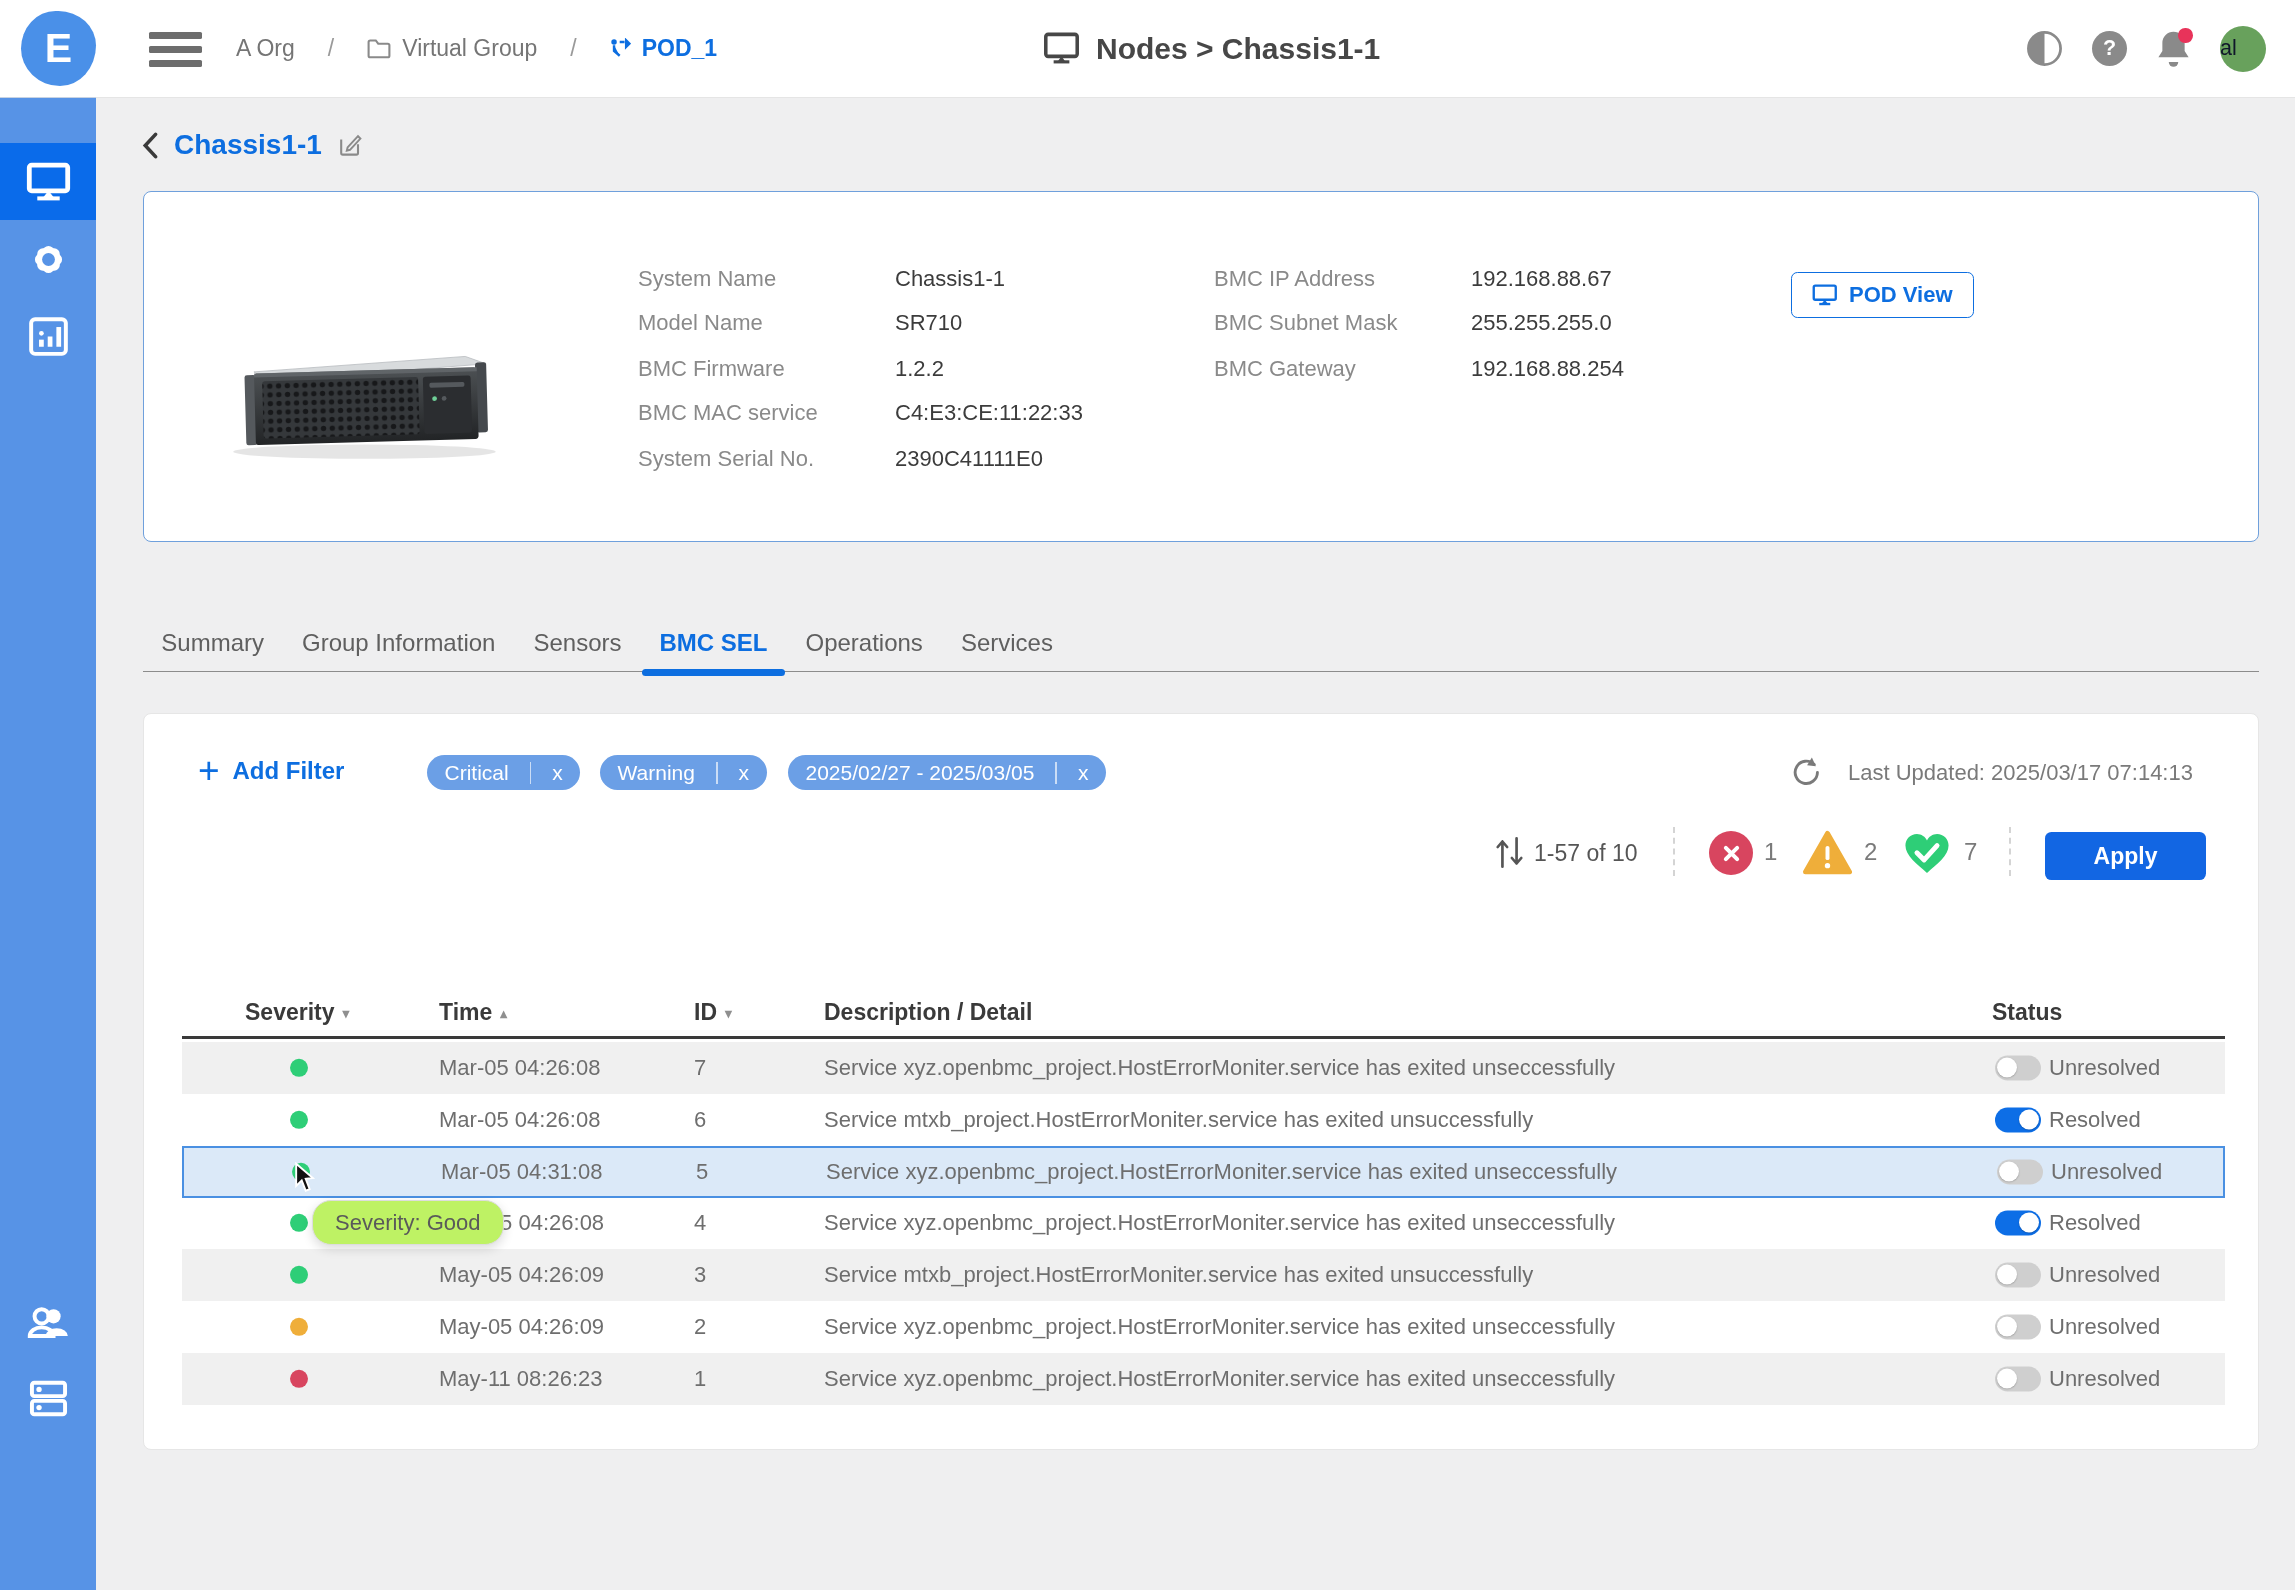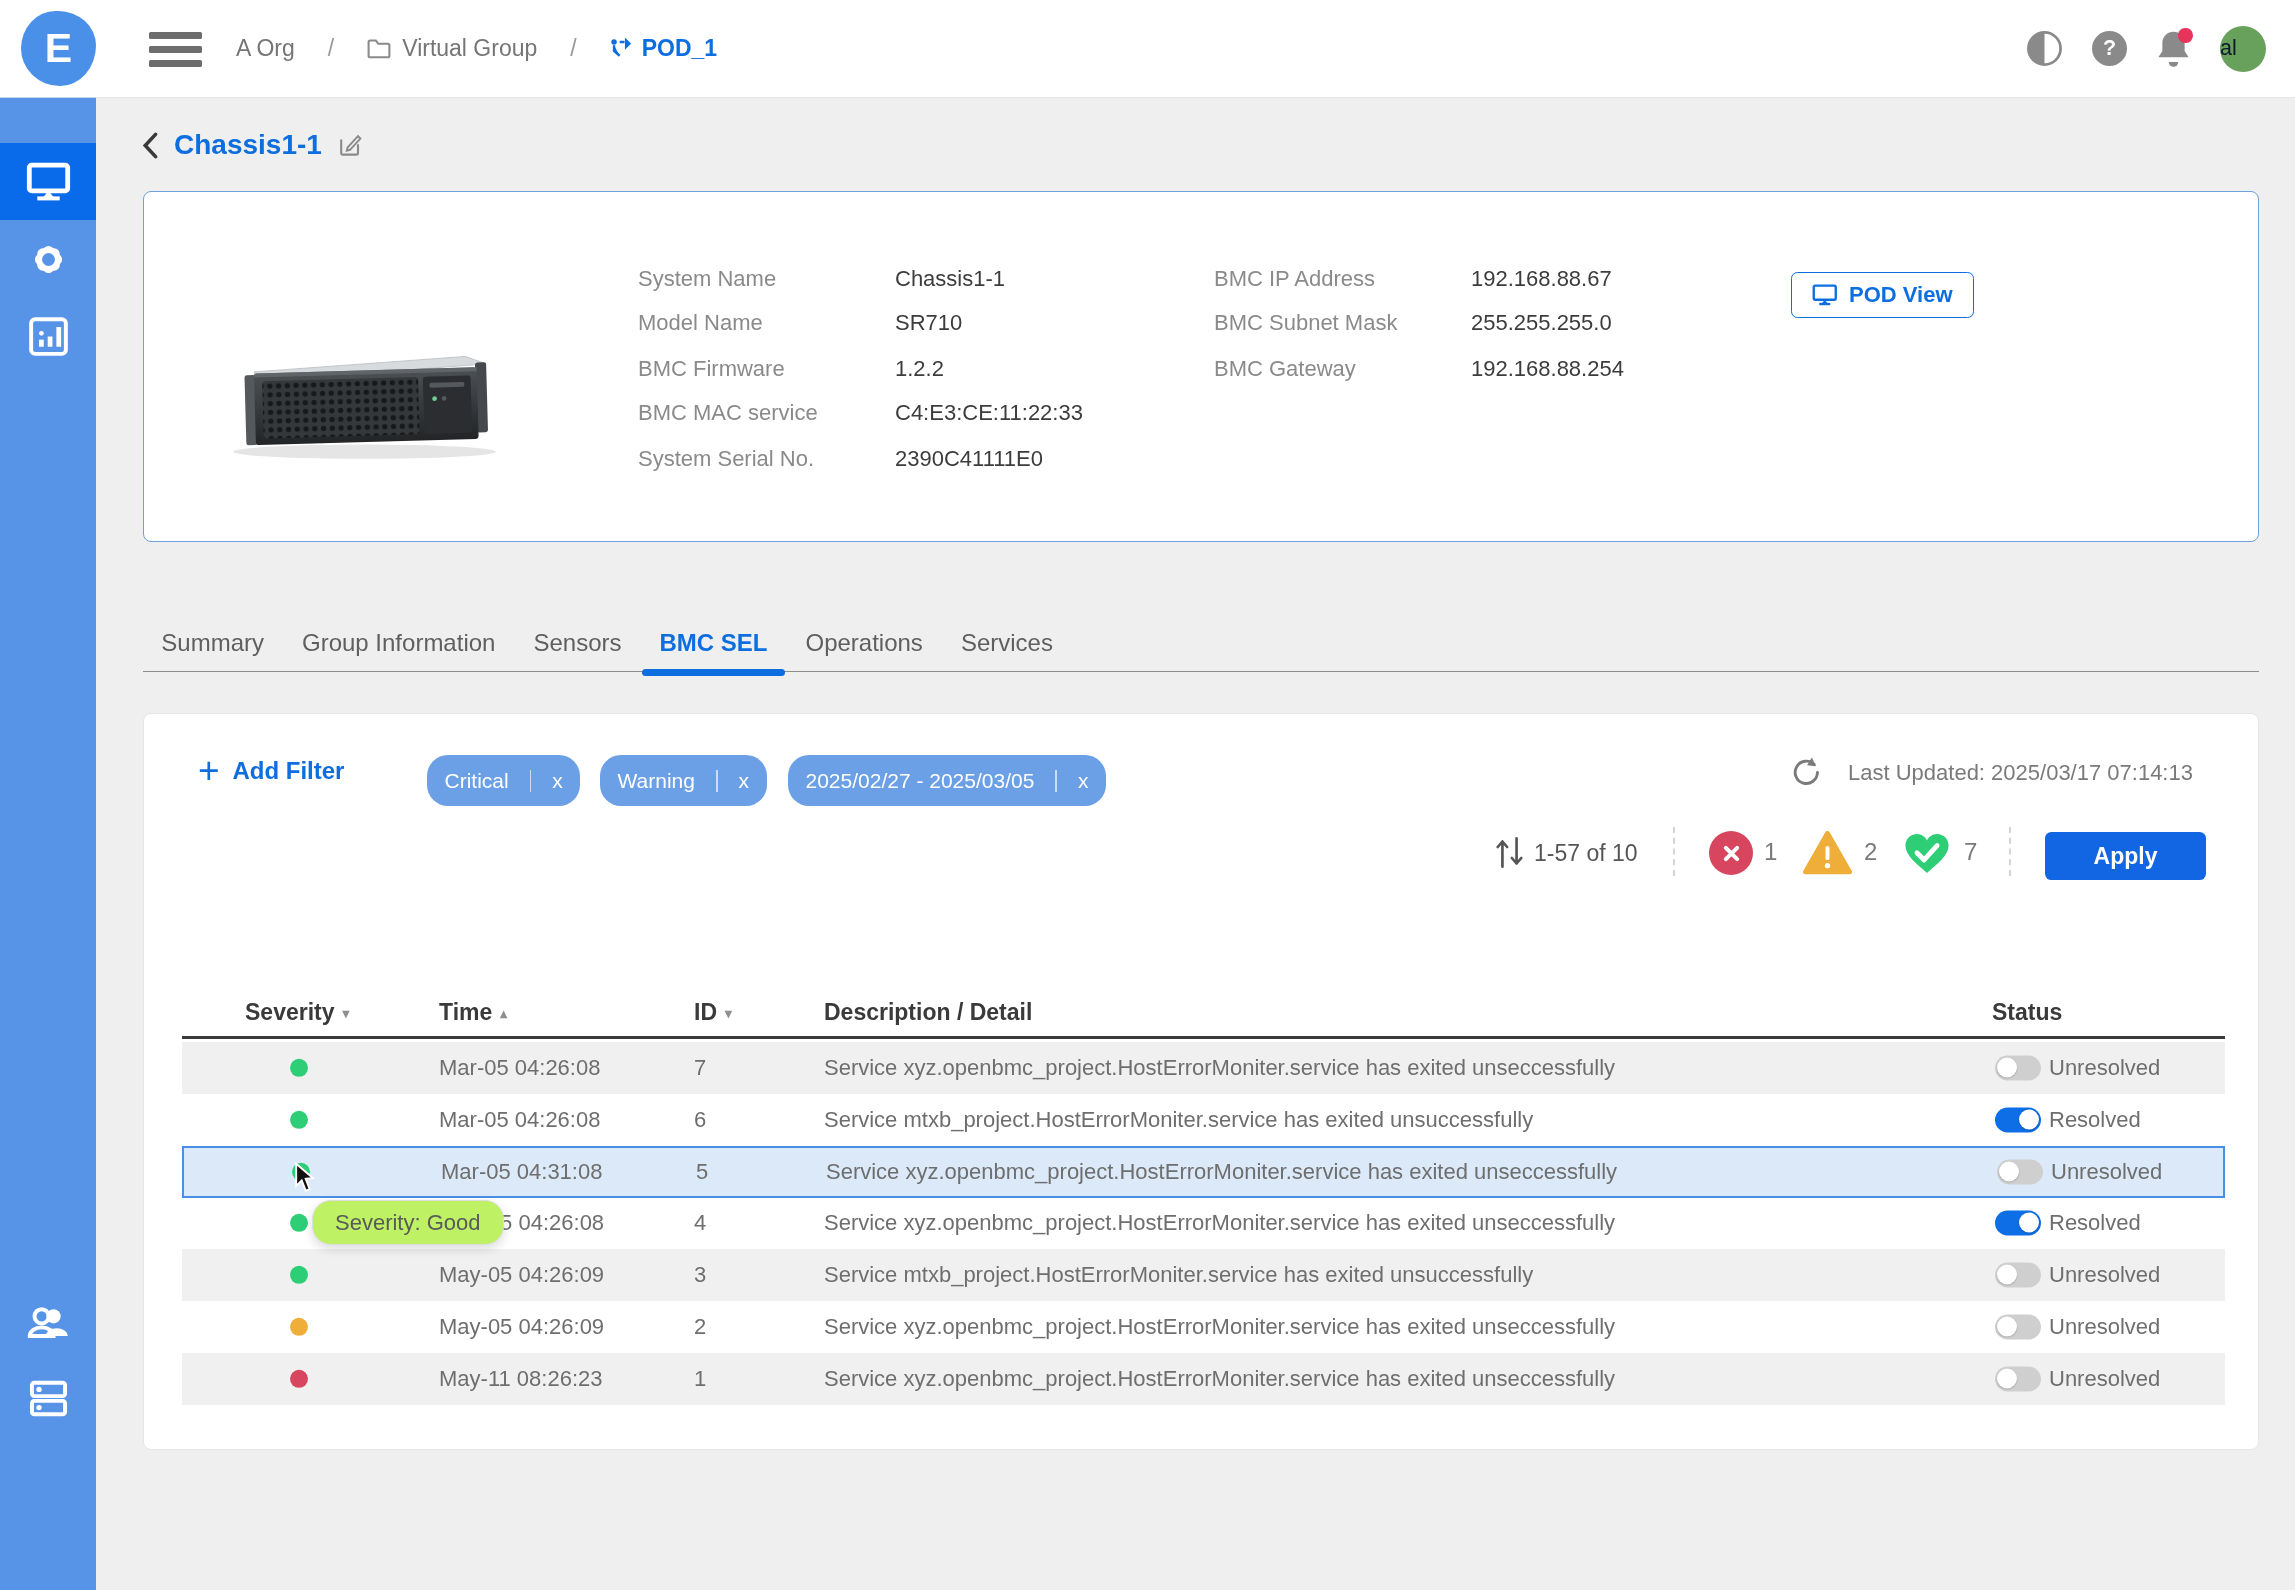--- a/index.html
+++ b/index.html
@@ -60,21 +60,21 @@
     background:#0d6ee0;border-radius:4px;}
 
   
   .card{position:absolute;left:143px;top:713px;width:2116px;height:737px;background:#fff;
     border:0.8px solid #e6e6e6;border-radius:8px;z-index:4;}
 
   .add-filter{position:absolute;left:54px;top:38px;display:flex;align-items:center;gap:12.8px;
     color:#0d6ee0;cursor:pointer;}
   .add-plus{font-size:37px;font-weight:400;line-height:37px;}
   .add-label{font-size:24px;font-weight:700;}
-  .chip{position:absolute;top:41px;height:51px;background:#6b9fe6;border-radius:21px;display:flex;
+  .chip{position:absolute;top:41px;height:35px;background:#6b9fe6;border-radius:21px;display:flex;
     align-items:center;color:#fff;font-size:21px;padding:0 17.5px;gap:21px;}
   .chip .bar{width:1.6px;height:22px;background:rgba(255,255,255,.65);}
   .chip .x{cursor:pointer;font-size:21px;}
   .refresh{position:absolute;left:1644px;top:41px;cursor:pointer;}
   .last-updated{position:absolute;left:1704px;top:46px;font-size:22px;color:#7a7a7a;}
 
   .sort-ico{position:absolute;left:1349px;top:121px;cursor:pointer;}
   .range{position:absolute;left:1390px;top:126px;font-size:23px;color:#555;}
   .vdash{position:absolute;top:113px;height:49px;border-left:2.4px dashed #d4d4d4;}
   .badge-critical{position:absolute;left:1565px;top:117px;width:44px;height:44px;border-radius:50%;
@@ -140,20 +140,28 @@
       <span>Virtual Group</span>
     </span>
     <span class="crumb-sep">/</span>
     <span class="crumb crumb-pod">
       <svg width="21" height="21" viewBox="0 0 26 26">
           <circle cx="5" cy="5" r="3.4" fill="#0d6ee0"></circle>
           <path d="M5 9 v7 l7 6 M12 5 h6 M20 3 l4 4 -4 4 z" stroke="#0d6ee0" stroke-width="3" fill="#0d6ee0"></path>
         </svg>
       <span>POD_1</span>
     </span>
+  </div>
+  <div class="title-wrap">
+    <svg width="37" height="33" viewBox="0 0 46 42">
+      <rect x="3" y="3" width="40" height="28" rx="3" fill="none" stroke="#474747" stroke-width="4.5"></rect>
+      <path d="M23 31 l6 8 h-12 z" fill="#474747"></path>
+        <rect x="13" y="36" width="20" height="4" fill="#474747"></rect>
+    </svg>
+    <span class="title-text">Nodes &gt; Chassis1-1</span>
   </div>
   <div class="top-icons">
     <svg width="37" height="37" viewBox="0 0 46 46">
       <circle cx="23" cy="23" r="20" fill="none" stroke="#8a8a8a" stroke-width="3.4"></circle>
       <path d="M23 3 a20 20 0 0 0 0 40 z" fill="#8a8a8a"></path>
     </svg>
     <div class="help-circle">
         <span>?</span>
       </div>
     <div class="bell-wrap">

